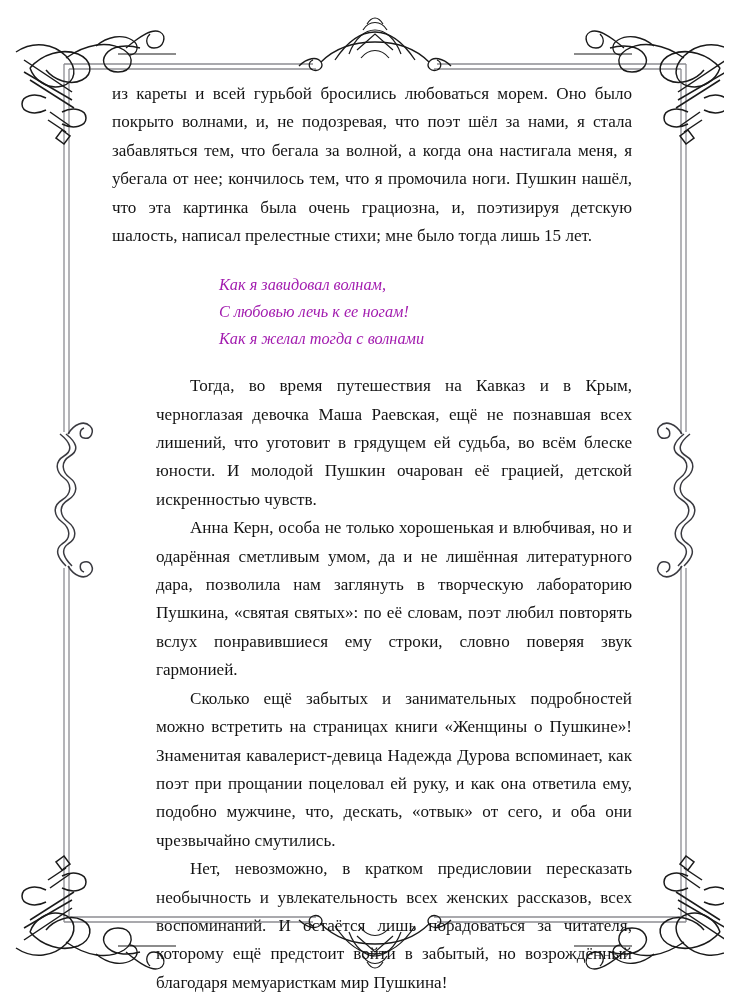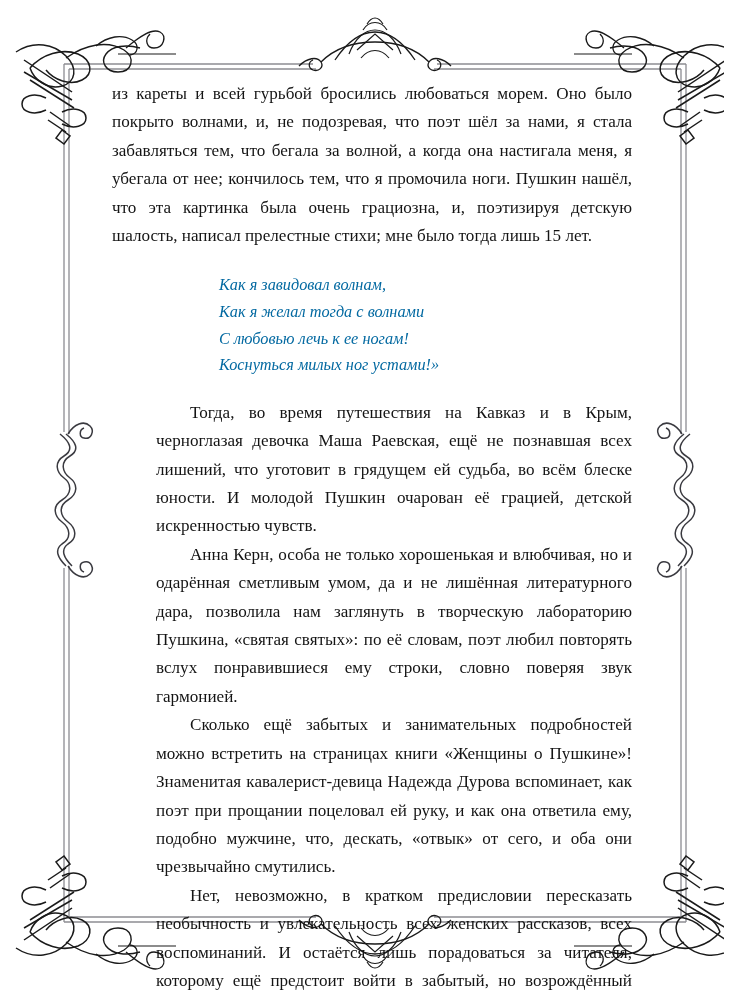--- a/index.html
+++ b/index.html
@@ -53,21 +53,21 @@
 
   #poem {
     margin: 22px 0 20px 0;
     padding-left: 107px;
   }
   .poem-line {
     font-size: 16.3px;
     line-height: 26.6px;
     font-style: italic;
     white-space: nowrap;
-    color: #0369a1;
+    color: #a21caf;
   }
 </style>
 </head>
 <body>
 
 <div id="page">
 
   <svg id="frame-svg" viewBox="0 0 750 1000">
 
     <defs>
@@ -176,23 +176,22 @@
       <use href="#braid-orn"></use>
     </g>
   </svg>
 
   <div id="text-column">
 
     <p class="para first">из кареты и всей гурьбой бросились любоваться морем. Оно было покрыто волнами, и, не подозревая, что поэт шёл за нами, я стала забавляться тем, что бегала за волной, а когда она настигала меня, я убегала от нее; кончилось тем, что я промочила ноги. Пушкин нашёл, что эта картинка была очень грациозна, и, поэтизируя детскую шалость, написал прелестные стихи; мне было тогда лишь 15 лет.</p>
 
     <div id="poem">
       <div class="poem-line">Как я завидовал волнам,</div>
+      <div class="poem-line">С любовью лечь к ее ногам!</div>
       <div class="poem-line">Как я желал тогда с волнами</div>
-      <div class="poem-line">С любовью лечь к ее ногам!</div>
-      <div class="poem-line">Коснуться милых ног устами!»</div>
     </div>
 
     <p class="para indent">Тогда, во время путешествия на Кавказ и в Крым, черноглазая девочка Маша Раевская, ещё не познавшая всех лишений, что уготовит в грядущем ей судьба, во всём блеске юности. И молодой Пушкин очарован её грацией, детской искренностью чувств.</p>
 
     <p class="para indent">Анна Керн, особа не только хорошенькая и влюбчивая, но и одарённая сметливым умом, да и не лишённая литературного дара, позволила нам заглянуть в творческую лабораторию Пушкина, «святая святых»: по её словам, поэт любил повторять вслух понравившиеся ему строки, словно поверяя звук гармонией.</p>
 
     <p class="para indent">Сколько ещё забытых и занимательных подробностей можно встретить на страницах книги «Женщины о Пушкине»! Знаменитая кавалерист-девица Надежда Дурова вспоминает, как поэт при прощании поцеловал ей руку, и как она ответила ему, подобно мужчине, что, дескать, «отвык» от сего, и оба они чрезвычайно смутились.</p>
 
     <p class="para indent">Нет, невозможно, в кратком предисловии пересказать необычность и увлекательность всех женских рассказов, всех воспоминаний. И остаётся лишь порадоваться за читателя, которому ещё предстоит войти в забытый, но возрождённый благодаря мемуаристкам мир Пушкина!</p>
 

